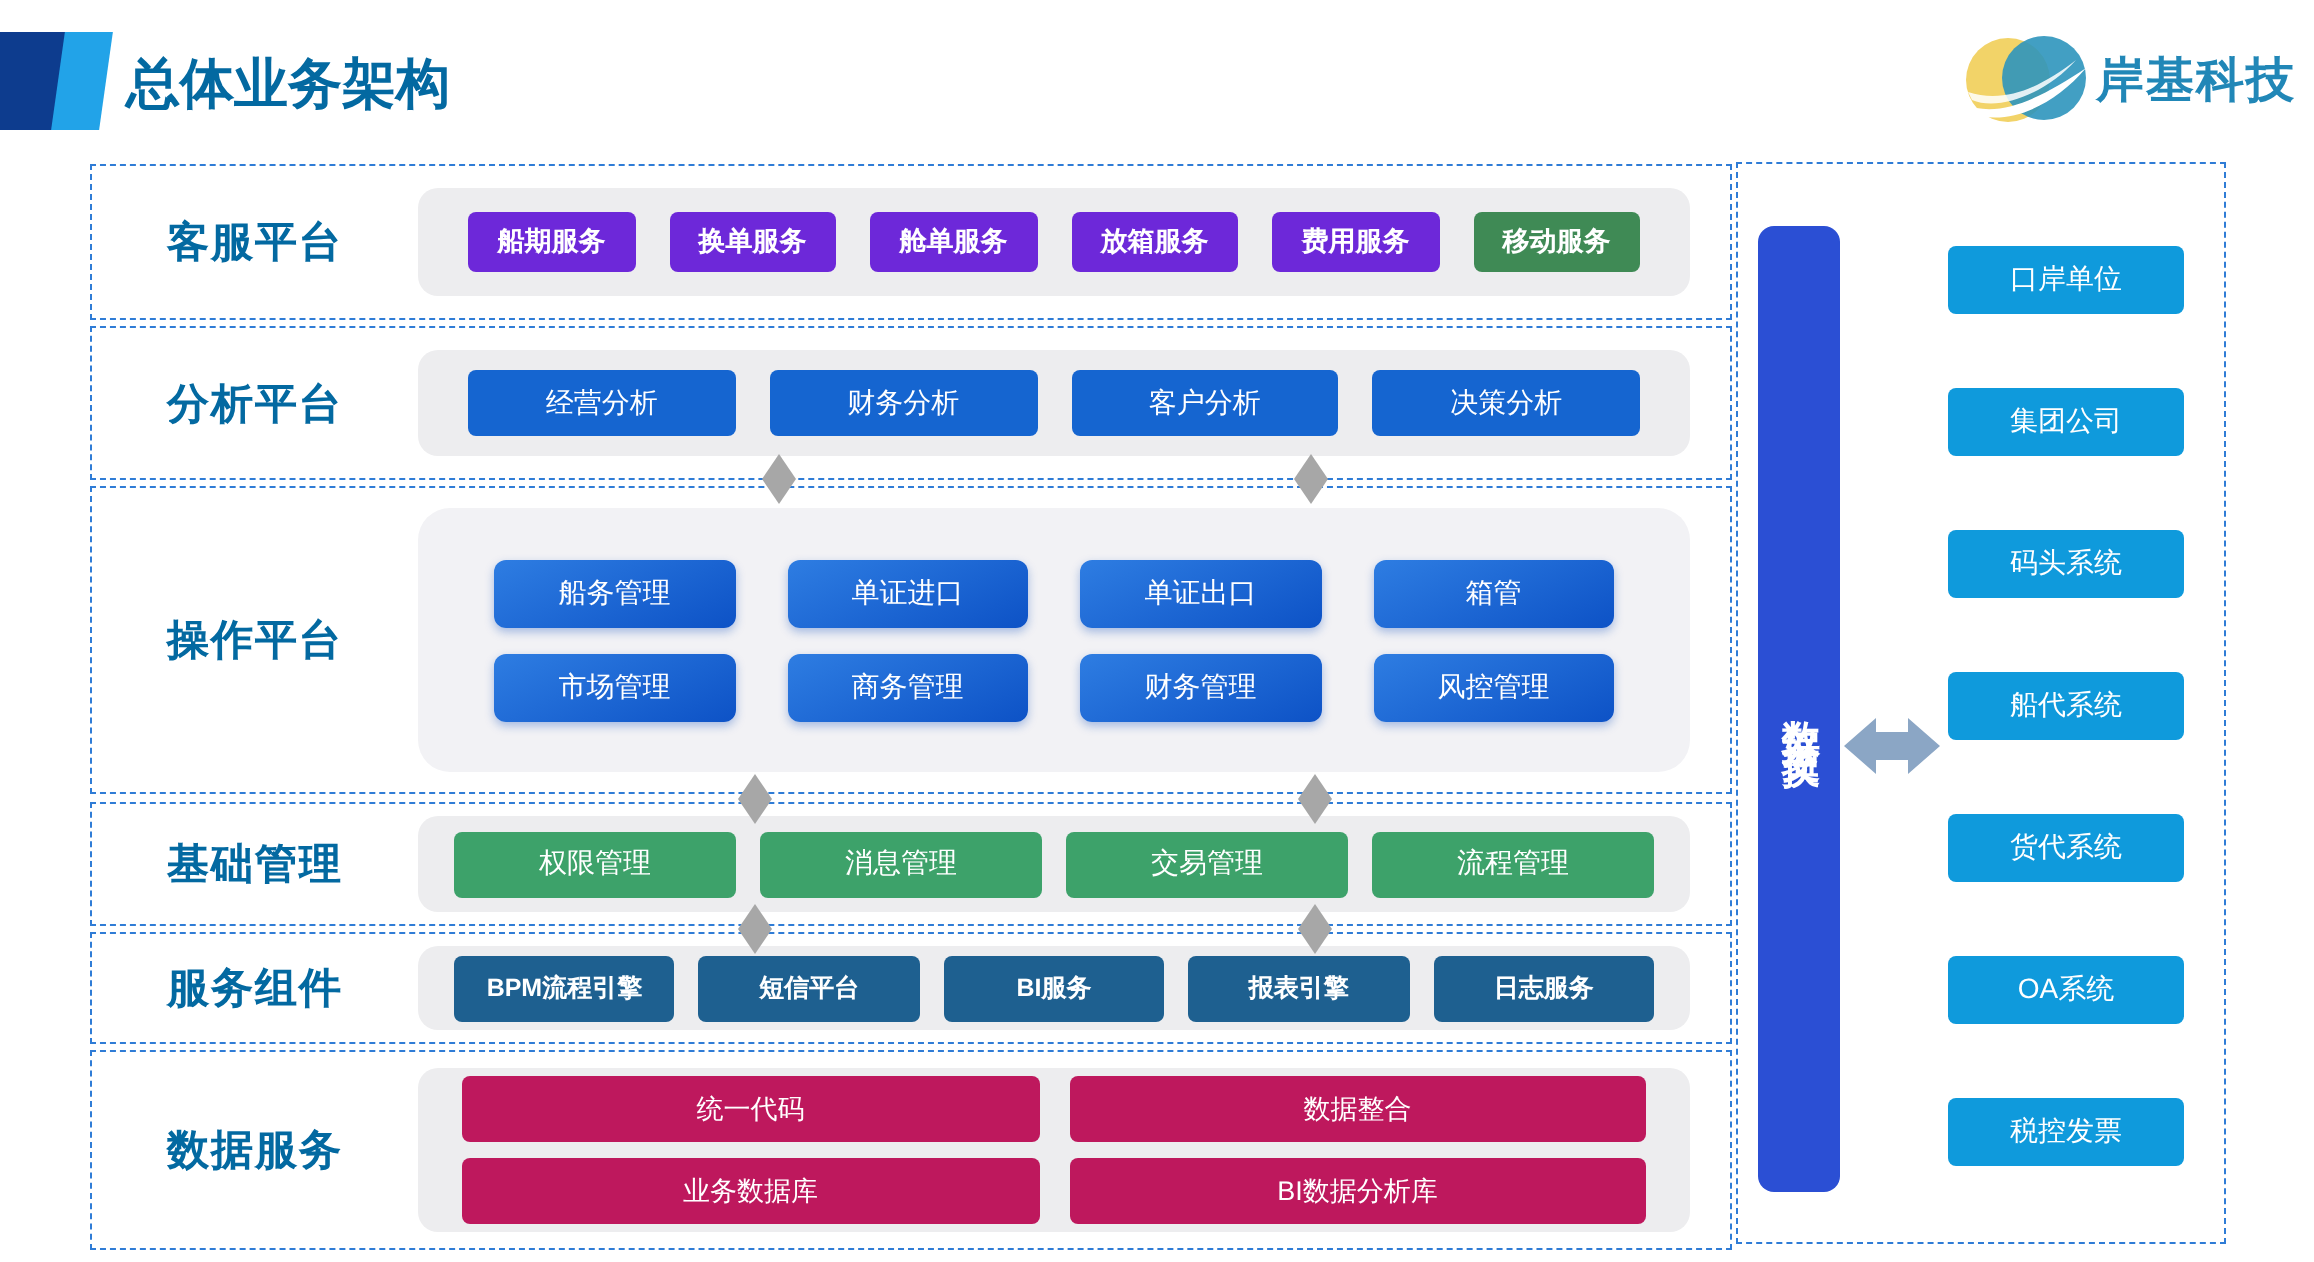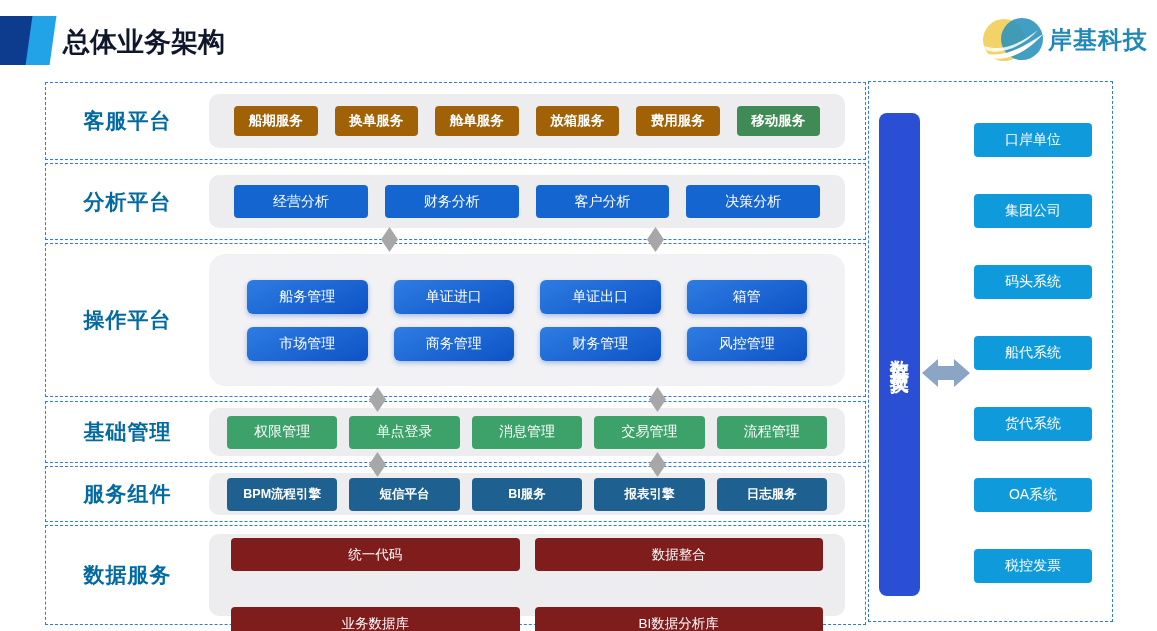--- a/index.html
+++ b/index.html
@@ -4,21 +4,21 @@
 <style>
   * { margin:0; padding:0; box-sizing:border-box; }
   html,body { width:1157px; height:631px; background:#ffffff; overflow:hidden;
               font-family:"Liberation Sans","DejaVu Sans",sans-serif; }
   .stage { position:relative; width:1157px; height:631px; background:#fff; }
 
   
   .accent-dark { position:absolute; left:0; top:16px; width:33px; height:49px; background:#0d3c8e; }
   .accent-light { position:absolute; left:29px; top:16px; width:24px; height:49px; background:#22a3e8;
                   transform:skewX(-8deg); }
-  .page-title { position:absolute; left:63px; top:24px; font-size:27px; font-weight:bold; color:#0f172a; }
+  .page-title { position:absolute; left:63px; top:24px; font-size:27px; font-weight:bold; color:#0369a1; }
   .logo { position:absolute; left:982px; top:14px; display:flex; align-items:center;text-align:center; }
   .logo-text { font-size:24px; font-weight:bold; color:#2187b7; margin-left:4px; letter-spacing:1px; }
 
   
   .row-box { position:absolute; left:45px; width:821px; border:1px dashed #2f7cd6;
              display:flex; align-items:center; background:#fff; }
   #row1{top:82px;height:78px} #row2{top:163px;height:77px} #row3{top:243px;height:154px}
   #row4{top:401px;height:62px} #row5{top:466px;height:56px} #row6{top:525px;height:100px}
   .row-label { width:163px; text-align:center; font-size:21px; font-weight:bold; color:#0369a1;
                letter-spacing:1px; flex:none; }
@@ -27,28 +27,28 @@
   #row3 .row-content { background:#f2f2f5; border-radius:16px; height:calc(100% - 20px);
                  display:grid; grid-template-columns:repeat(4,1fr); column-gap:26px; row-gap:13px;
                  align-content:center; padding:0 38px; }
   #row4 .row-content, #row5 .row-content { height:calc(100% - 12px); gap:12px; padding:0 18px; }
   #row6 .row-content { height:calc(100% - 16px); display:grid; grid-template-columns:1fr 1fr;
                  gap:8px 15px; align-content:center; padding:0 22px; }
 
   
   .chip { flex:1; height:30px; border-radius:4px; display:flex; align-items:center; justify-content:center;
           color:#fff; font-size:14px; white-space:nowrap; cursor:pointer; }
-  .c-indigo { background:#a16207; font-weight:bold; font-size:13.5px; }
+  .c-indigo { background:#6d28d9; font-weight:bold; font-size:13.5px; }
   .c-greendark { background:#3f8a55; font-weight:bold; font-size:13.5px; }
   .c-blue { background:#1565d0; height:33px; }
   .c-grad { background:linear-gradient(155deg,#2e7de2 0%,#0d52c6 100%); height:34px; border-radius:6px;
             box-shadow:0 2px 5px rgba(20,80,190,.35); }
   .c-green { background:#3da26a; height:33px; }
   .c-steeldark { background:#1e6090; height:33px; font-size:12.5px; font-weight:bold; }
-  .c-steel { background:#7f1d1d; height:33px; font-size:13.5px;margin-top:28px; }
+  .c-steel { background:#be185d; height:33px; font-size:13.5px; }
 
   
   .diamond { position:absolute; width:17px; height:25px; background:#a7a7a7;
              clip-path:polygon(50% 0,100% 50%,50% 100%,0 50%); }
 
   
   .right-panel { position:absolute; left:868px; top:81px; width:245px; height:541px;
                  border:1px dashed #2f7cd6; background:#fff; }
   .exchange-bar { position:absolute; left:10px; top:31px; width:41px; height:483px; background:#2b4fd4;
                   border-radius:8px; display:flex; align-items:center; justify-content:center; }
@@ -112,21 +112,20 @@
       <div class="chip c-grad">商务管理</div>
       <div class="chip c-grad">财务管理</div>
       <div class="chip c-grad">风控管理</div>
     </div>
   </div>
 
   <div class="row-box" id="row4">
     <div class="row-label">基础管理</div>
     <div class="row-content">
       <div class="chip c-green">权限管理</div>
-      <div class="chip c-green">单点登录</div>
       <div class="chip c-green">消息管理</div>
       <div class="chip c-green">交易管理</div>
       <div class="chip c-green">流程管理</div>
     </div>
   </div>
 
   <div class="row-box" id="row5">
     <div class="row-label">服务组件</div>
     <div class="row-content">
       <div class="chip c-steeldark">BPM流程引擎</div>

